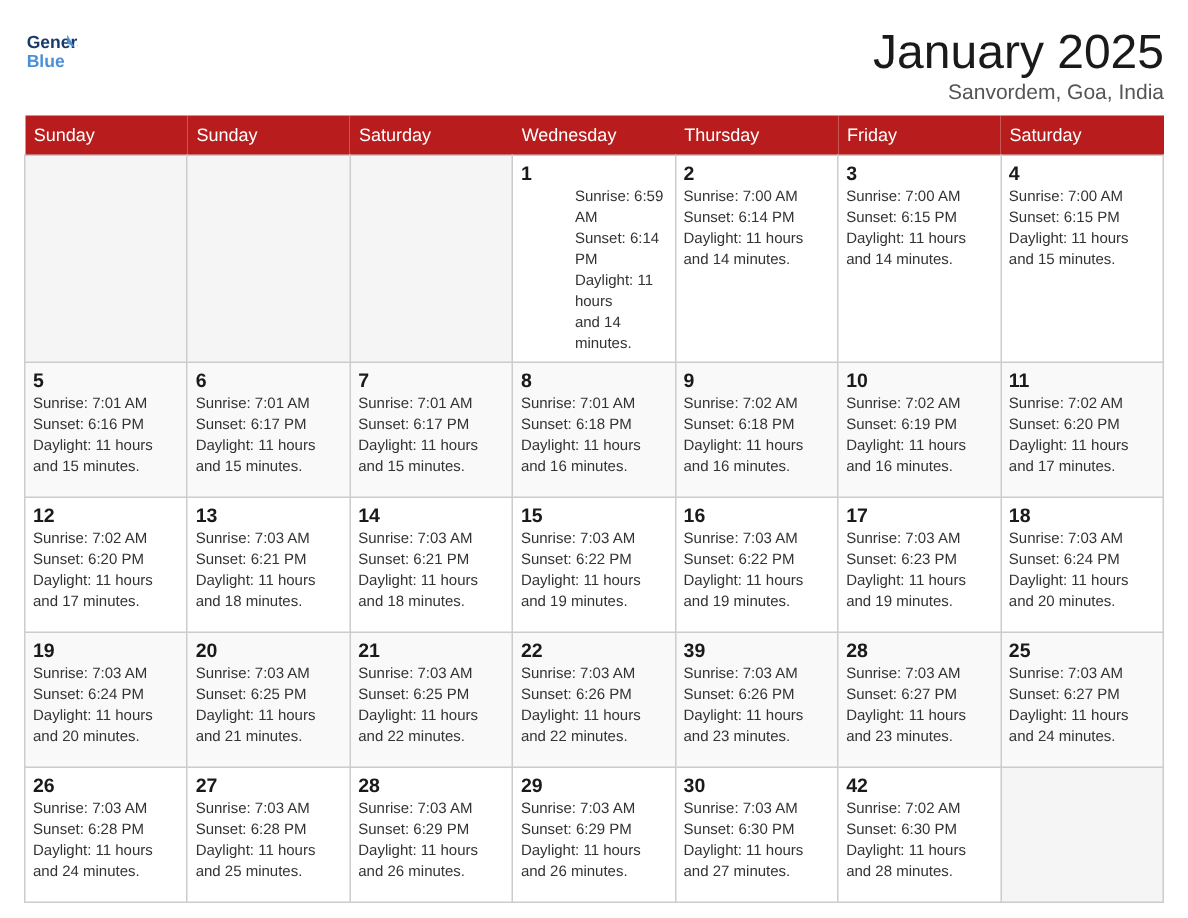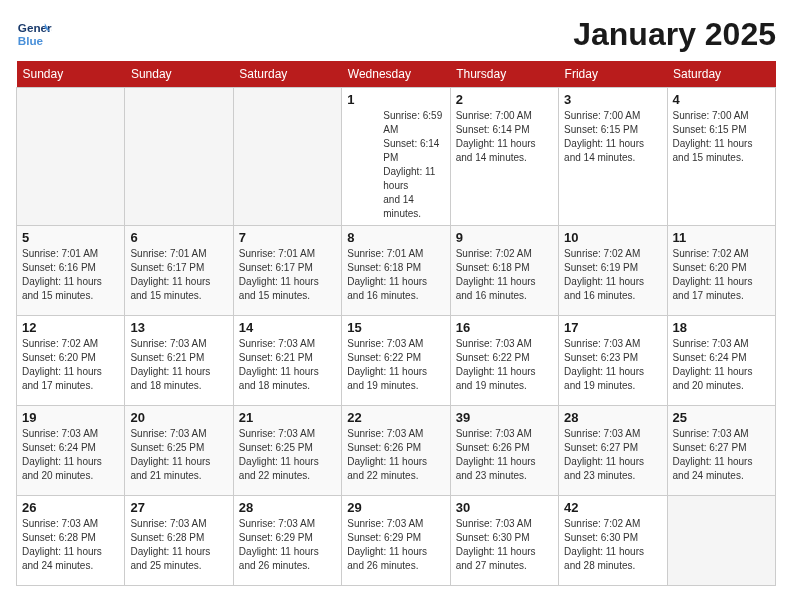--- a/index.html
+++ b/index.html
@@ -23,21 +23,21 @@
     }
     .logo-icon {
       width: 36px;
       height: 36px;
     }
     .title-block {
       text-align: right;
     }
     .main-title {
       font-size: 32px;
-      font-weight: 700;
+      font-weight: 400;
       color: #1a1a1a;
       text-align: center;
     }
     .subtitle {
       font-size: 14px;
       color: #555;
     }
     table {
       width: 100%;
       border-collapse: collapse;
@@ -86,20 +86,21 @@
 <div class="header">
   <div class="logo">
     <svg class="logo-icon" viewBox="0 0 40 40">
       <text x="2" y="18" font-size="13" font-weight="bold" fill="#1a3a6b">General</text>
       <text x="2" y="32" font-size="13" font-weight="bold" fill="#4a90d9">Blue</text>
       <polygon points="32,8 38,18 32,14" fill="#4a90d9"></polygon>
     </svg>
   </div>
   <div class="title-block">
     <div class="main-title">January 2025</div>
+    <div class="subtitle">Sanvordem, Goa, India</div>
   </div>
 </div>
 
 <table>
   <thead>
     <tr>
     <th>Sunday</th>
         <th>Sunday</th>
         <th>Saturday</th>
         <th>Wednesday</th>

